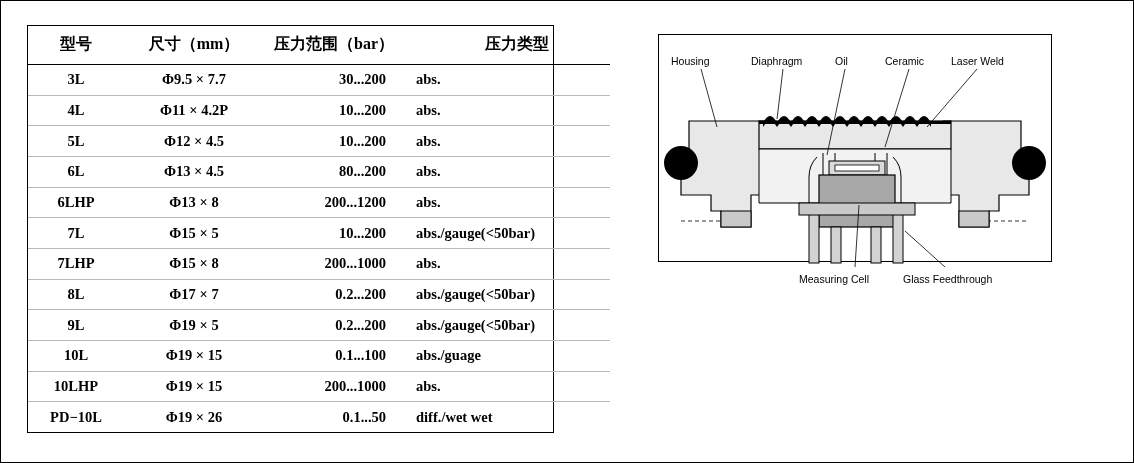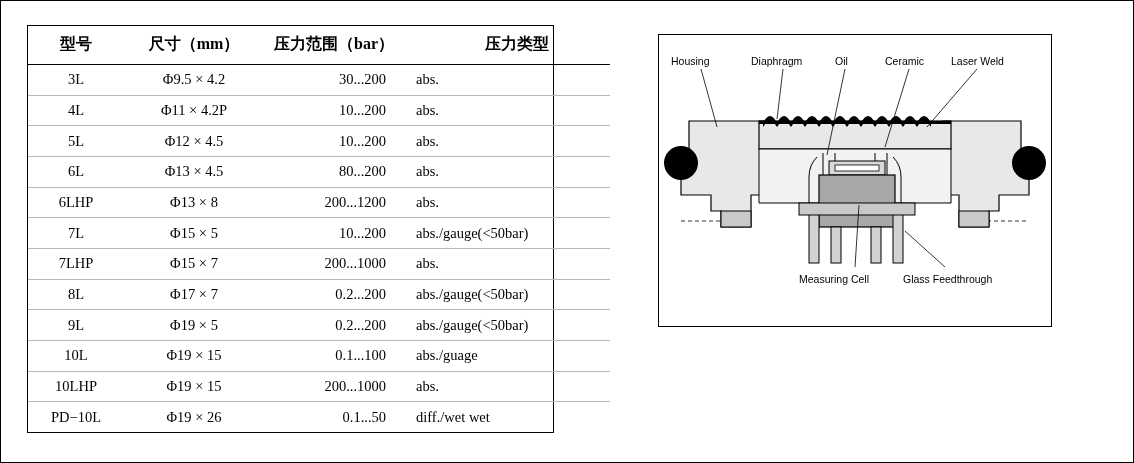--- a/index.html
+++ b/index.html
@@ -47,20 +47,21 @@
     border-bottom: 1.5px solid #000000;
     text-align: center;
     white-space: nowrap;
   }
   table.spec td {
     font-size: 14.5px;
     padding: 3px 0 3px 0;
     border-bottom: 1px solid #b8b8b8;
     text-align: center;
     white-space: nowrap;
+    font-weight: bold;
   }
   table.spec tr:last-child td { border-bottom: none; }
 
   col.c-model  { width: 96px; }
   col.c-size   { width: 140px; }
   col.c-range  { width: 140px; }
   col.c-type   { width: 206px; }
 
   table.spec td.type-cell,
   table.spec th.type-head {
@@ -70,21 +71,21 @@
   table.spec th.type-head { padding-left: 20px; text-align: center; }
   table.spec td.range-cell { padding-right: 18px; text-align: right; }
   table.spec th.range-head { padding-right: 0; font-family: Liberation Serif, serif; }
 
   
   #diagram-panel {
     position: absolute;
     left: 657px;
     top: 33px;
     width: 394px;
-    height: 293px;
+    height: 228px;
     border: 1px solid #000000;
     background: #ffffff;
     box-sizing: border-box;
   }
   #diagram-panel svg { display: block; }
 
   .lbl {
     font-family: "Liberation Sans", sans-serif;
     font-size: 10.5px;
     fill: #000000;
@@ -112,21 +113,21 @@
         <tr>
           <th>型号</th>
           <th>尺寸（mm）</th>
           <th class="range-head">压力范围（bar）</th>
           <th class="type-head">压力类型</th>
         </tr>
       </thead>
       <tbody>
         <tr>
           <td>3L</td>
-          <td>Φ9.5 × 4.2</td>
+          <td>Φ9.5 × 7.7</td>
           <td class="range-cell">30...200</td>
           <td class="type-cell">abs.</td>
         </tr>
         <tr>
           <td>4L</td>
           <td>Φ11 × 4.2P</td>
           <td class="range-cell">10...200</td>
           <td class="type-cell">abs.</td>
         </tr>
         <tr>
@@ -148,21 +149,21 @@
           <td class="type-cell">abs.</td>
         </tr>
         <tr>
           <td>7L</td>
           <td>Φ15 × 5</td>
           <td class="range-cell">10...200</td>
           <td class="type-cell">abs./gauge(&lt;50bar)</td>
         </tr>
         <tr>
           <td>7LHP</td>
-          <td>Φ15 × 7</td>
+          <td>Φ15 × 8</td>
           <td class="range-cell">200...1000</td>
           <td class="type-cell">abs.</td>
         </tr>
         <tr>
           <td>8L</td>
           <td>Φ17 × 7</td>
           <td class="range-cell">0.2...200</td>
           <td class="type-cell">abs./gauge(&lt;50bar)</td>
         </tr>
         <tr>

